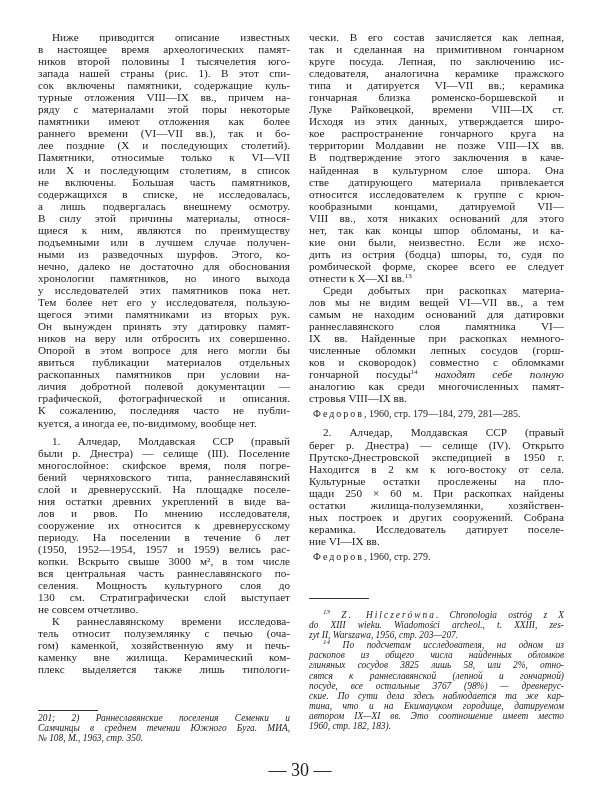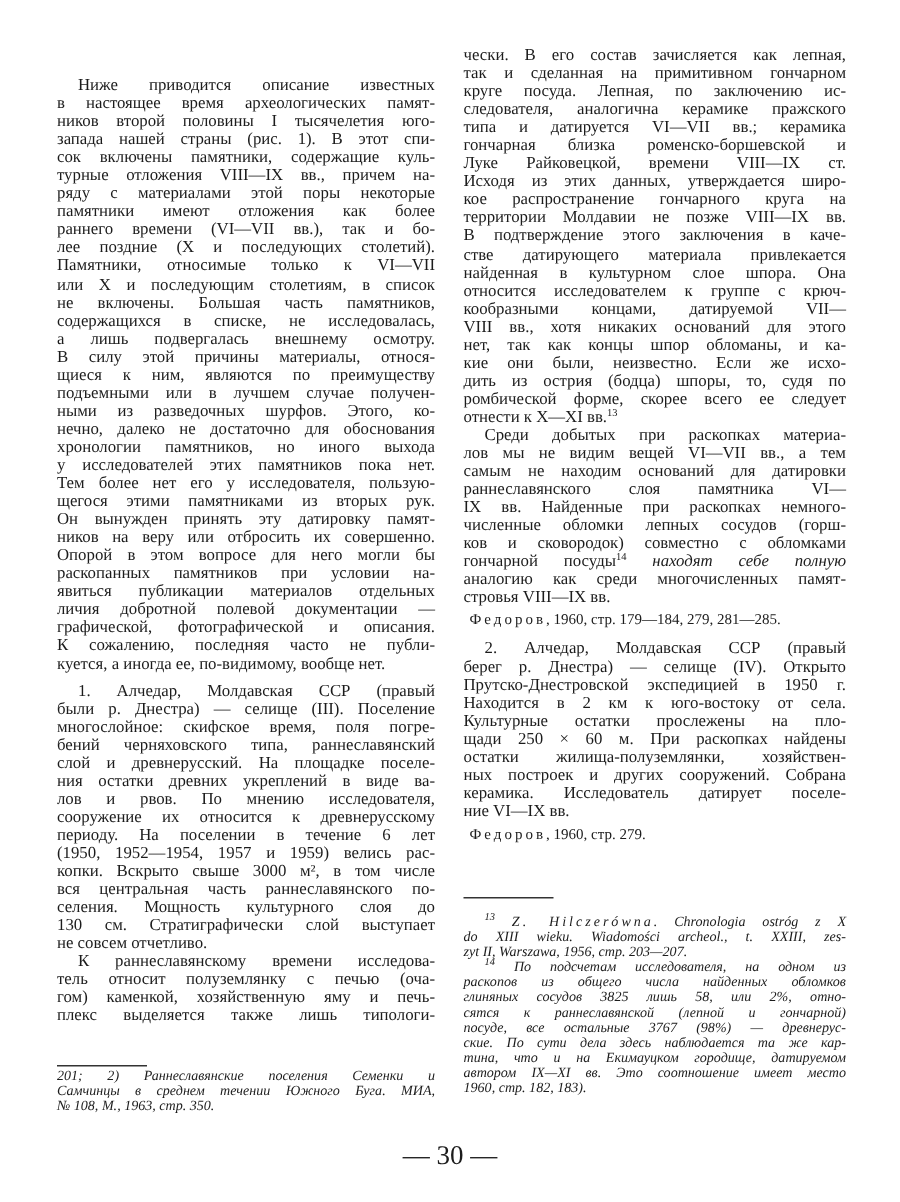--- a/index.html
+++ b/index.html
@@ -1,19 +1,19 @@
 <!DOCTYPE html>
 <html><head>
 <meta charset="utf-8">
 <style>
   html, body { margin: 0; padding: 0; background: #ffffff; }
   body { width: 600px; height: 801px; position: relative; overflow: hidden;
          font-family: "Liberation Serif", "DejaVu Serif", serif; color: #1c1c1c; }
   .col { position: absolute; top: 31px; font-size: 11.2px; line-height: 12.05px; text-align: justify; }
-  .col-left { left: 38px; width: 252px; margin-top: 20px; }
+  .col-left { left: 38px; width: 252px; }
   .col-right { left: 309px; width: 255px; }
   .ln { display: block; white-space: nowrap; text-align: justify; text-align-last: justify; height: 12.05px; overflow: visible; }
   .ln.last { text-align-last: left; }
   .ind { text-indent: 14px; }
   .it { font-style: italic; }
   .sp { letter-spacing: 2px; }
   .gap { height: 6px; display: block; }
   .ref { font-size: 10px; line-height: 12px; text-indent: 4px; display: block; white-space: nowrap; }
   .fn-rule { position: absolute; height: 0; border-top: 1px solid #333; }
   .fn { position: absolute; font-size: 9.4px; line-height: 10.1px; font-style: italic; }
@@ -46,22 +46,22 @@
     <span class="ln">подъемными или в лучшем случае получен-</span>
     <span class="ln">ными из разведочных шурфов. Этого, ко-</span>
     <span class="ln">нечно, далеко не достаточно для обоснования</span>
     <span class="ln">хронологии памятников, но иного выхода</span>
     <span class="ln">у исследователей этих памятников пока нет.</span>
     <span class="ln">Тем более нет его у исследователя, пользую-</span>
     <span class="ln">щегося этими памятниками из вторых рук.</span>
     <span class="ln">Он вынужден принять эту датировку памят-</span>
     <span class="ln">ников на веру или отбросить их совершенно.</span>
     <span class="ln">Опорой в этом вопросе для него могли бы</span>
+    <span class="ln">явиться публикации материалов отдельных</span>
     <span class="ln">раскопанных памятников при условии на-</span>
-    <span class="ln">явиться публикации материалов отдельных</span>
     <span class="ln">личия добротной полевой документации —</span>
     <span class="ln">графической, фотографической и описания.</span>
     <span class="ln">К сожалению, последняя часто не публи-</span>
     <span class="ln last">куется, а иногда ее, по-видимому, вообще нет.</span>
   </div>
   <span class="gap"></span>
   <div>
     <span class="ln ind">1. Алчедар, Молдавская ССР (правый</span>
     <span class="ln">были р. Днестра) — селище (III). Поселение</span>
     <span class="ln">многослойное: скифское время, поля погре-</span>
@@ -75,20 +75,21 @@
     <span class="ln">копки. Вскрыто свыше 3000 м², в том числе</span>
     <span class="ln">вся центральная часть раннеславянского по-</span>
     <span class="ln">селения. Мощность культурного слоя до</span>
     <span class="ln">130 см. Стратиграфически слой выступает</span>
     <span class="ln last">не совсем отчетливо.</span>
   </div>
   <div>
     <span class="ln ind">К раннеславянскому времени исследова-</span>
     <span class="ln">тель относит полуземлянку с печью (оча-</span>
     <span class="ln">гом) каменкой, хозяйственную яму и печь-</span>
+    <span class="ln">каменку вне жилища. Керамический ком-</span>
     <span class="ln">плекс выделяется также лишь типологи-</span>
   </div>
 </div>
 
 <div class="fn-rule" style="left:38px; top:710px; width:60px;"></div>
 <div class="fn" style="left:38px; top:713px; width:252px;">
   <span class="ln">201; 2) Раннеславянские поселения Семенки и</span>
   <span class="ln">Самчинцы в среднем течении Южного Буга. МИА,</span>
   <span class="ln last">№ 108, М., 1963, стр. 350.</span>
 </div>
@@ -99,22 +100,22 @@
     <span class="ln">так и сделанная на примитивном гончарном</span>
     <span class="ln">круге посуда. Лепная, по заключению ис-</span>
     <span class="ln">следователя, аналогична керамике пражского</span>
     <span class="ln">типа и датируется VI—VII вв.; керамика</span>
     <span class="ln">гончарная близка роменско-боршевской и</span>
     <span class="ln">Луке Райковецкой, времени VIII—IX ст.</span>
     <span class="ln">Исходя из этих данных, утверждается широ-</span>
     <span class="ln">кое распространение гончарного круга на</span>
     <span class="ln">территории Молдавии не позже VIII—IX вв.</span>
     <span class="ln">В подтверждение этого заключения в каче-</span>
+    <span class="ln">найденная в культурном слое шпора. Она</span>
     <span class="ln">стве датирующего материала привлекается</span>
-    <span class="ln">найденная в культурном слое шпора. Она</span>
     <span class="ln">относится исследователем к группе с крюч-</span>
     <span class="ln">кообразными концами, датируемой VII—</span>
     <span class="ln">VIII вв., хотя никаких оснований для этого</span>
     <span class="ln">нет, так как концы шпор обломаны, и ка-</span>
     <span class="ln">кие они были, неизвестно. Если же исхо-</span>
     <span class="ln">дить из острия (бодца) шпоры, то, судя по</span>
     <span class="ln">ромбической форме, скорее всего ее следует</span>
     <span class="ln last"><span>отнести к X—XI вв.</span><sup>13</sup></span>
   </div>
   <div>

